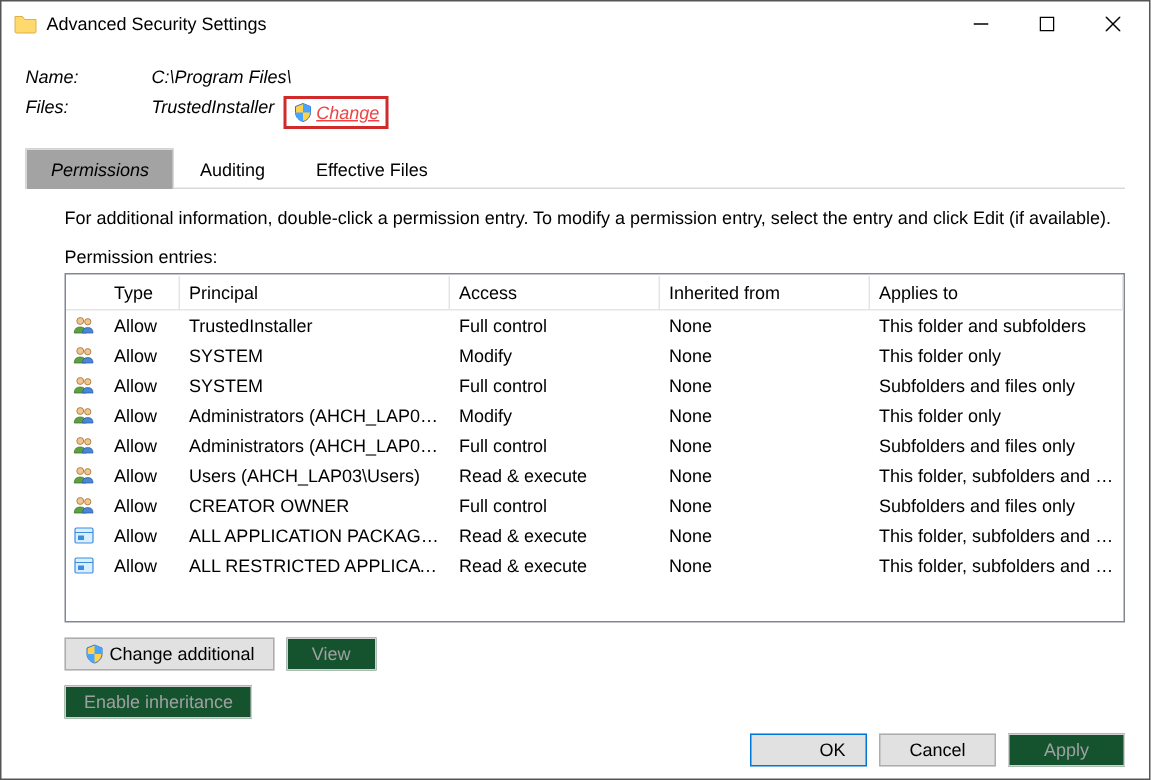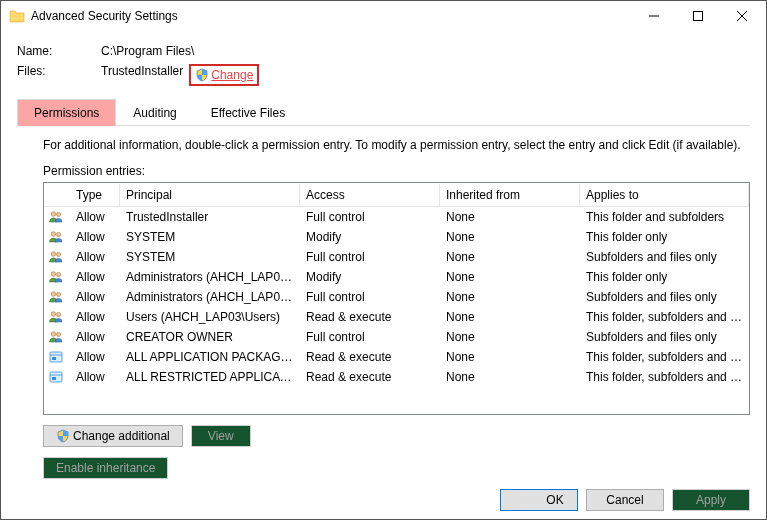--- a/index.html
+++ b/index.html
@@ -3,30 +3,30 @@
 <meta charset="utf-8">
 <style>
 * { margin: 0; padding: 0; box-sizing: border-box; font-family: "Segoe UI", Tahoma, sans-serif; font-size: 12px; }
 body { background: #fff; width: 767px; height: 520px; overflow: hidden; border: 1px solid #555; }
 .titlebar { height: 30px; display: flex; align-items: center; padding: 0 2px 0 8px; }
 .titlebar .folder-icon { width: 16px; height: 16px; margin-right: 6px; }
 .titlebar .title { flex: 1; }
 .winbtns { display: flex; height: 100%; }
 .winbtns .btn { width: 44px; display: flex; align-items: center; justify-content: center; cursor: default; }
 .content { padding: 10px 16px 8px 16px; height: calc(100% - 30px); display: flex; flex-direction: column; }
-.meta { margin-bottom: 10px; }
+.meta { margin-bottom: 10px; font-style: italic; }
 .meta-row { display: flex; padding: 3px 0; }
 .meta-label { width: 84px; }
 .owner-change { display: inline-flex; align-items: center; color: #ef4444; cursor: pointer; margin-left: 6px; padding: 2px 4px; }
 .owner-change .shield { margin-right: 2px; }
 .owner-change span:last-child { text-decoration: underline; }
 .highlight { border: 2px solid #d02a2a; }
 .tabs { display: flex; border-bottom: 1px solid #d9d9d9; }
 .tab { padding: 6px 16px; cursor: default; border: 1px solid transparent; border-bottom: none; margin-bottom: -1px; }
-.tab.active { border-color: #d9d9d9; background: #fca5a5; }
+.tab.active { border-color: #d9d9d9; background: #a3a3a3; font-style: italic; }
 .tabpanel { padding-top: 12px; flex: 1; display: flex; flex-direction: column; min-height: 0; padding-left: 26px; }
 .info { margin-bottom: 12px; }
 .entries-label { margin-bottom: 4px; }
 .table { border: 1px solid #828790; flex: 1; overflow: hidden; }
 .thead, .trow { display: grid; grid-template-columns: 26px 50px 180px 140px 140px 1fr; align-items: center; }
 .thead { border-bottom: 1px solid #e5e5e5; height: 24px; }
 .thead .th { padding: 4px 6px; border-right: 1px solid #e5e5e5; white-space: nowrap; overflow: hidden; }
 .thead .th:first-child { border-right: none; }
 .tbody { max-height: 190px; overflow: hidden; }
 .trow { height: 20px; cursor: default; }

